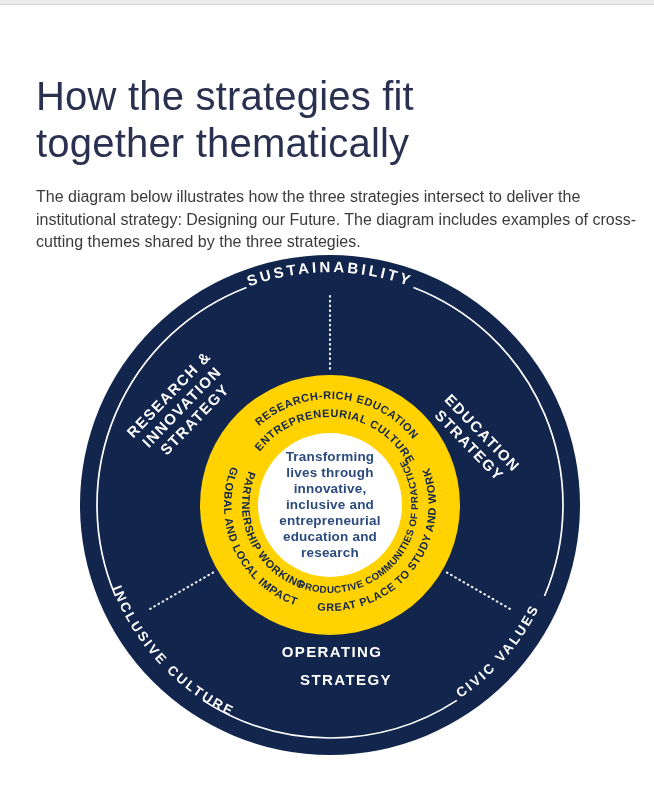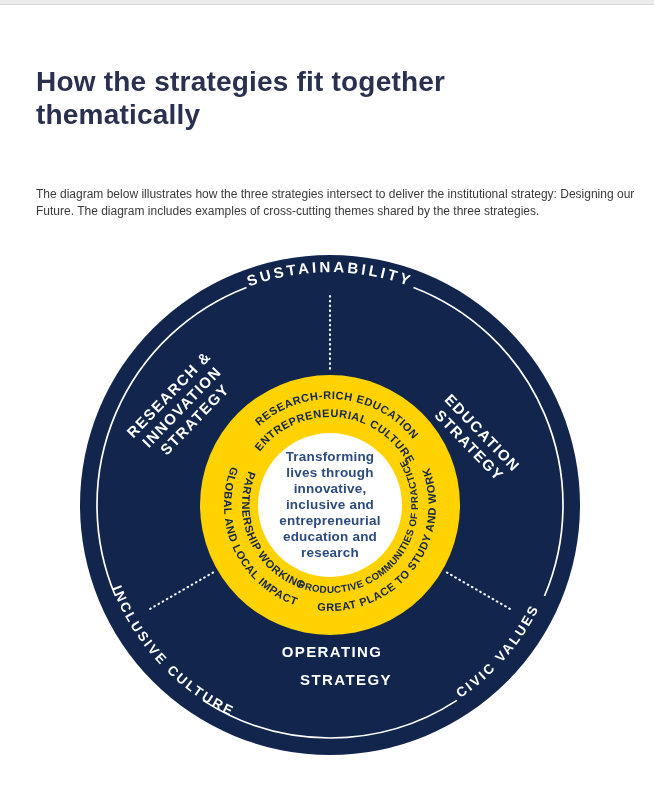--- a/index.html
+++ b/index.html
@@ -8,24 +8,24 @@
     --center-text:#2B4B7E;
     --title-text:#2A3150;
     --body-text:#3A3A3A;
   }
   html,body{margin:0;padding:0;background:#fff;}
   body{width:654px;height:789px;position:relative;overflow:hidden;
        font-family:"Liberation Sans",sans-serif;}
   .top-strip{position:absolute;top:0;left:0;width:654px;height:4px;
              background:#ebebeb;border-bottom:1px solid #d6d6d6;}
   .page-title{position:absolute;left:36px;top:46px;width:462px;
-              font-size:28px;line-height:1.18;color:var(--title-text);
-              font-weight:700;letter-spacing:.2px;}
+              font-size:40px;line-height:1.18;color:var(--title-text);
+              font-weight:400;letter-spacing:.2px;}
   .intro-text{position:absolute;left:36px;top:177px;width:600px;
-              font-size:12px;line-height:1.42;color:var(--body-text);margin-top:9px;}
+              font-size:16px;line-height:1.42;color:var(--body-text);margin-top:9px;}
   svg.diagram{position:absolute;left:60px;top:235px;}
   svg text{font-family:"Liberation Sans",sans-serif;}
   .fill-navy{fill:var(--navy);}
   .fill-yellow{fill:var(--yellow);}
   .fill-white{fill:#fff;}
   .thin-arc{fill:none;stroke:#fff;stroke-width:1.7;}
   .dotted-line{fill:none;stroke:#fff;stroke-width:2.1;
                stroke-dasharray:.7 4.1;stroke-linecap:round;opacity:.95;}
   .outer-curved{fill:#fff;font-size:15px;font-weight:700;letter-spacing:3px;}
   .outer-curved-sm{fill:#fff;font-size:13.5px;font-weight:700;letter-spacing:2.4px;}

